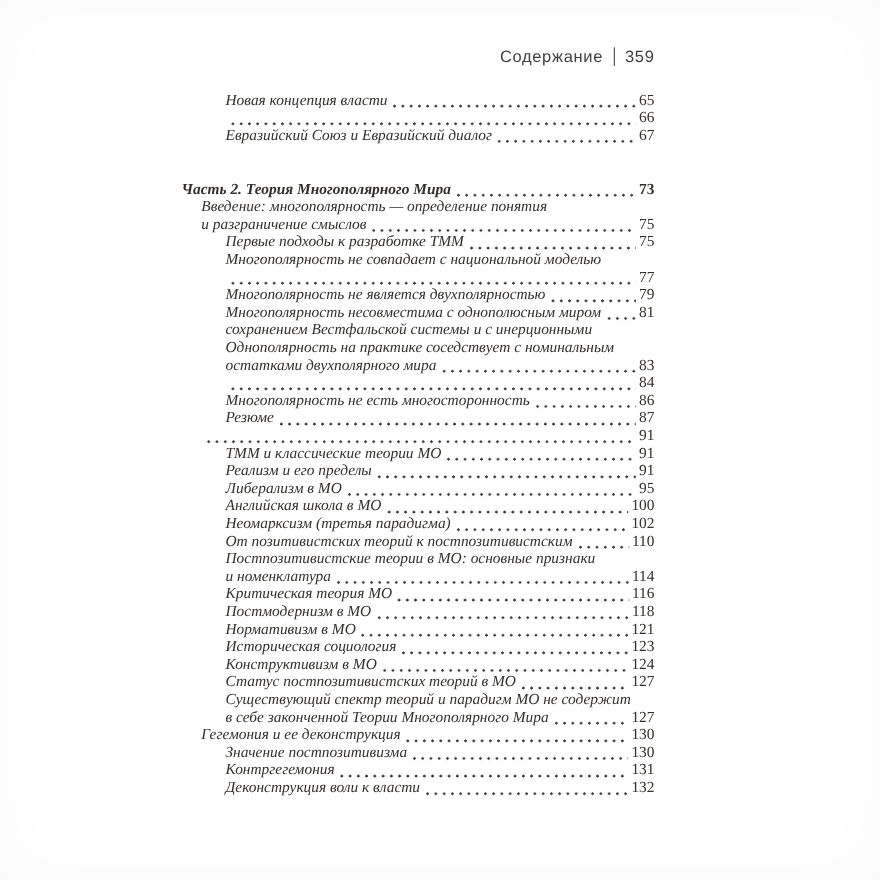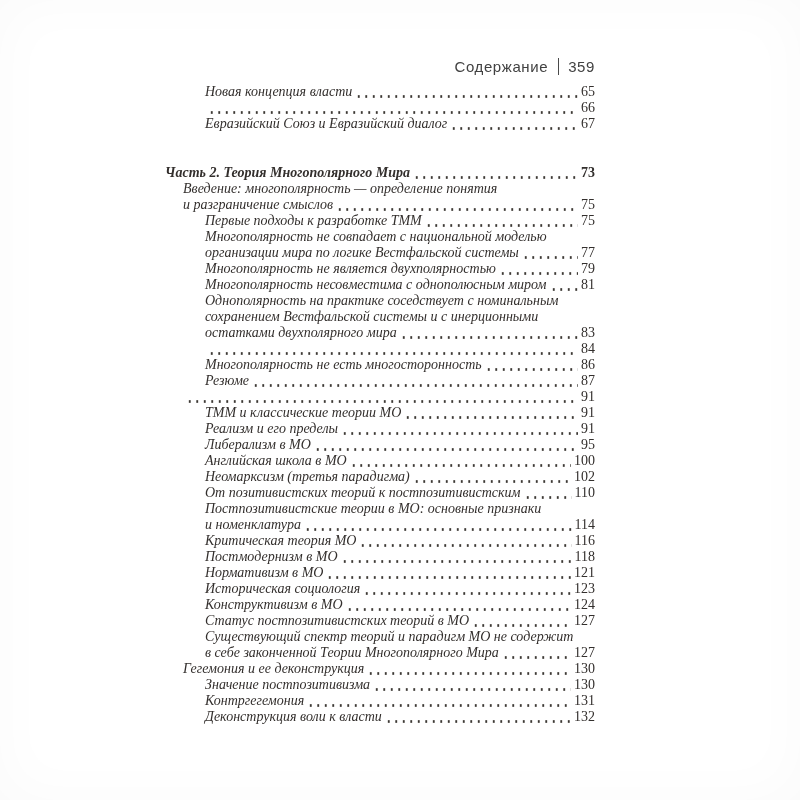--- a/index.html
+++ b/index.html
@@ -13,21 +13,21 @@
     height: 800px;
     background: #ffffff;
     overflow: hidden;
     font-family: "Liberation Serif", serif;
     color: #332f2d;
     box-shadow: inset 0 0 60px rgba(0,0,0,0.025);
   }
   
   .running-head {
     position: absolute;
-    top: 58px;
+    top: 43px;
     right: 205px;
     display: flex;
     align-items: center;
     font-family: "Liberation Sans", sans-serif;
     font-size: 15px;
     letter-spacing: 0.6px;
     color: #414141;
   }
   .running-head .sep {
     width: 1px;
@@ -112,40 +112,39 @@
         <div class="row ind2">
     <span class="t">Первые подходы к разработке ТММ</span>
     <span class="dots"></span>
     <span class="p">75</span>
   </div>
         <div class="row ind2">
     <span class="t">Многополярность не совпадает с национальной моделью</span>
 
   </div>
         <div class="row ind2">
-    <span class="t">организации мира по логике Вестфальской системы</span>
     <span class="dots"></span>
     <span class="p">77</span>
   </div>
         <div class="row ind2">
     <span class="t">Многополярность не является двухполярностью</span>
     <span class="dots"></span>
     <span class="p">79</span>
   </div>
         <div class="row ind2">
     <span class="t">Многополярность несовместима с однополюсным миром</span>
     <span class="dots"></span>
     <span class="p">81</span>
   </div>
         <div class="row ind2">
+    <span class="t">сохранением Вестфальской системы и с инерционными</span>
+
+  </div>
+        <div class="row ind2">
     <span class="t">Однополярность на практике соседствует с номинальным</span>
-
-  </div>
-        <div class="row ind2">
-    <span class="t">сохранением Вестфальской системы и с инерционными</span>
 
   </div>
         <div class="row ind2">
     <span class="t">остатками двухполярного мира</span>
     <span class="dots"></span>
     <span class="p">83</span>
   </div>
         <div class="row ind2">
     <span class="dots"></span>
     <span class="p">84</span>

